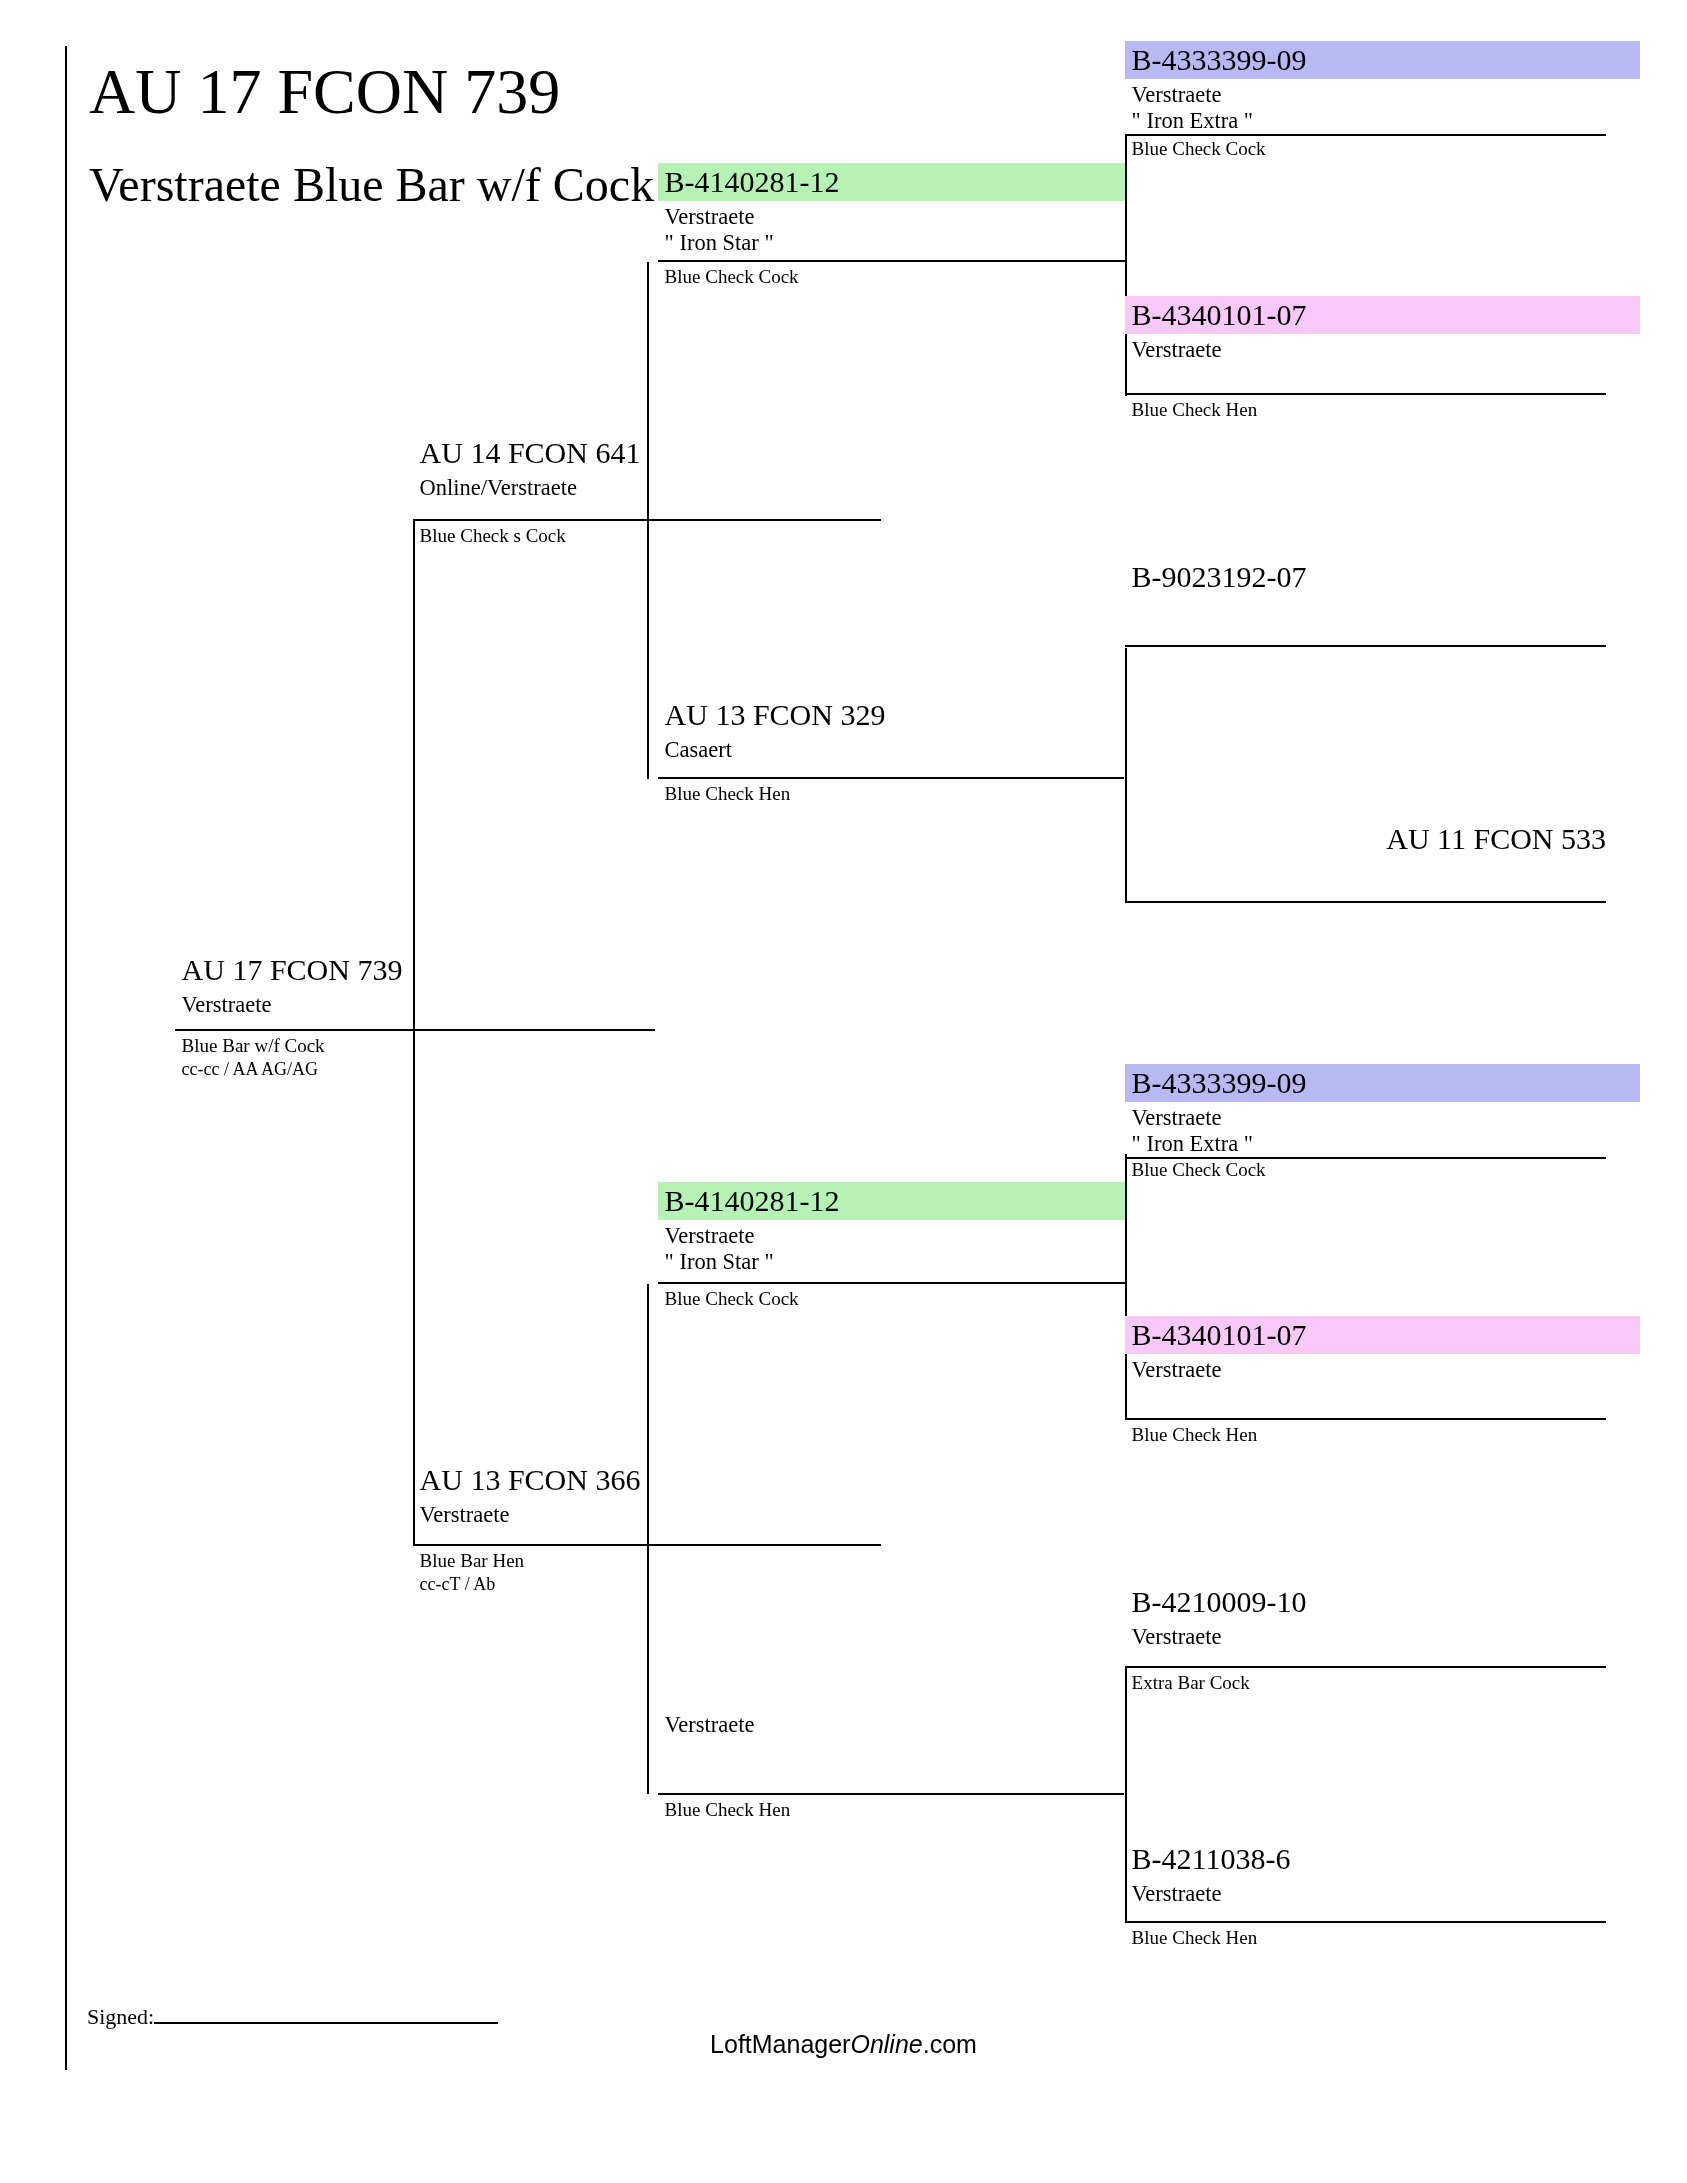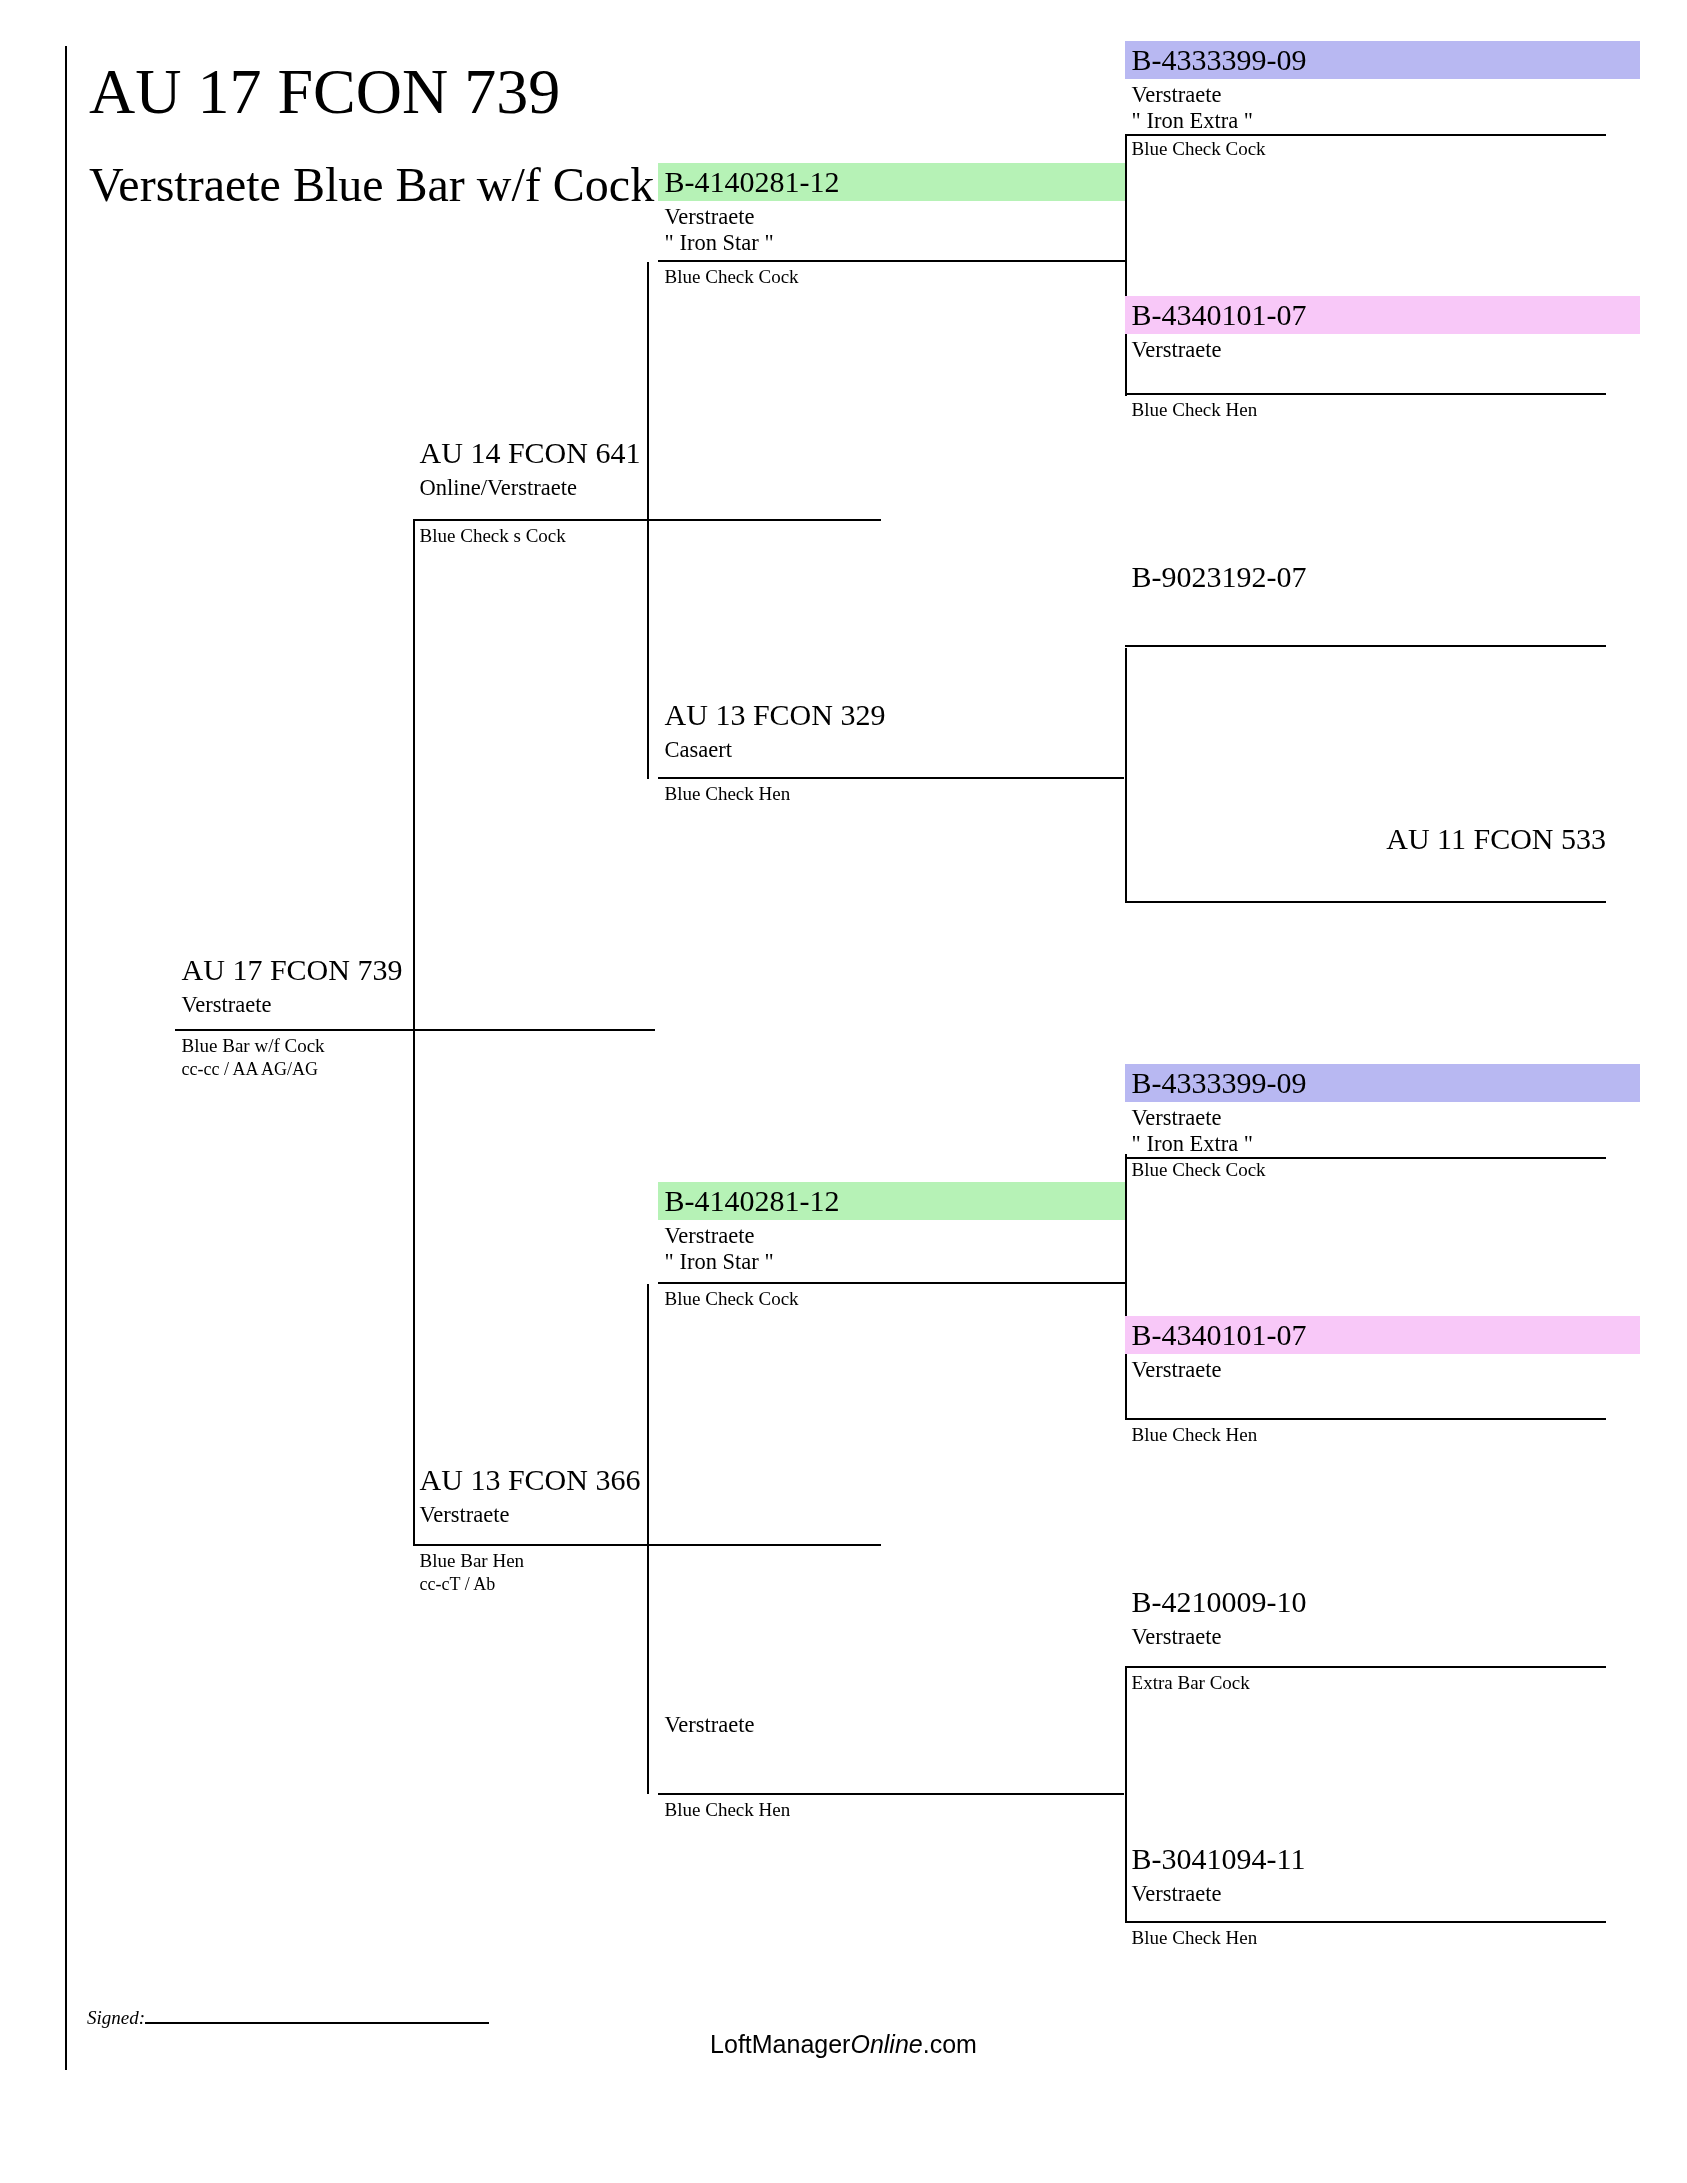--- a/index.html
+++ b/index.html
@@ -38,21 +38,21 @@
   #e6{left:658px;top:1712px;width:466px;height:83px;}
   #e7{left:1125px;top:41px;width:481px;height:93px;}
   #e8{left:1125px;top:296px;width:481px;height:99px;}
   #e9{left:1125px;top:558px;width:481px;height:89px;}
   #e10{left:1125px;top:820px;width:481px;height:83px;text-align:right;}
   #e11{left:1125px;top:1064px;width:481px;height:91px;}
   #e12{left:1125px;top:1316px;width:481px;height:104px;}
   #e13{left:1125px;top:1583px;width:481px;height:85px;}
   #e14{left:1125px;top:1840px;width:481px;height:83px;}
 
-  .signed{position:absolute;left:87px;top:1995px;font-size:19px;font-style:italic;}
+  .signed{position:absolute;left:87px;top:1995px;font-size:22px;}
   .sig-line{display:inline-block;width:344px;border-bottom:2px solid #000;height:26.5px;vertical-align:baseline;}
   .footer-brand{position:absolute;left:0;top:2030px;width:1687px;text-align:center;
                 font-family:"Liberation Sans", sans-serif;font-size:25px;}
   .footer-brand .it{font-style:italic;}
 </style>
 </head>
 <body>
 
 <div class="page">
 
@@ -162,21 +162,21 @@
   </div>
 
   <div class="entry g4" id="e13">
     <div class="band">B-4210009-10</div>
     <div class="strain">Verstraete</div>
     <div class="uline"></div>
     <div class="caption">Extra Bar Cock</div>
   </div>
 
   <div class="entry g4" id="e14">
-    <div class="band">B-3041094-11</div>
+    <div class="band">B-4211038-6</div>
     <div class="strain">Verstraete</div>
     <div class="uline"></div>
     <div class="caption">Blue Check Hen</div>
   </div>
 
   <div class="signed">
     <span>Signed:</span><span class="sig-line"></span>
   </div>
 
   <div class="footer-brand">

